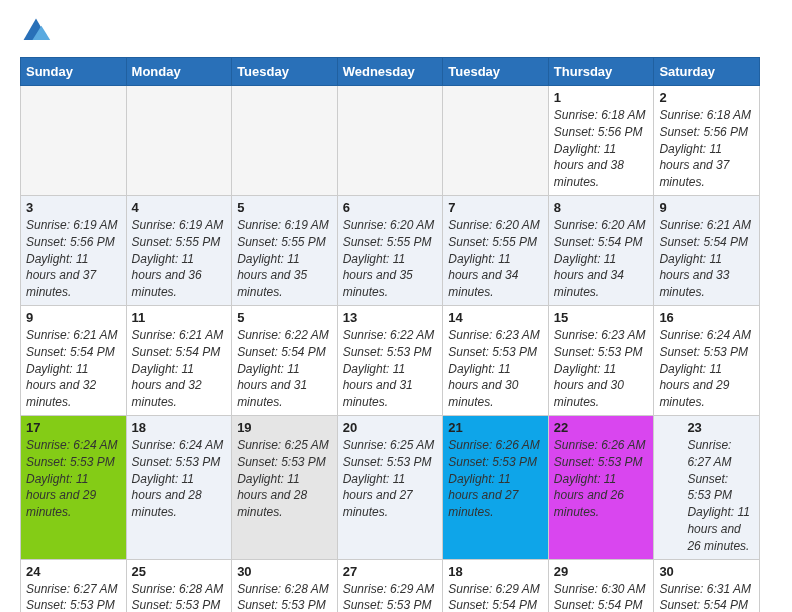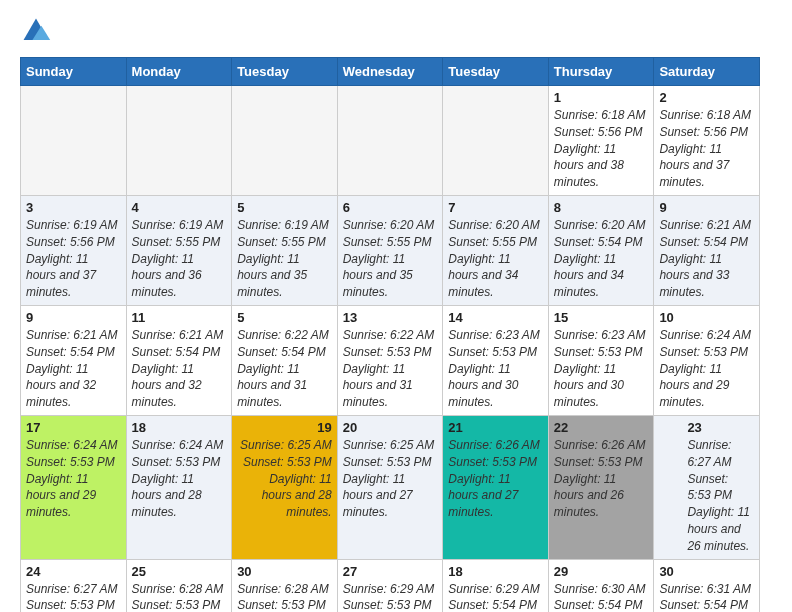--- a/index.html
+++ b/index.html
@@ -198,46 +198,46 @@
           </td>
           <td>
             <span class="day-num">14</span>
             <div class="day-info">Sunrise: 6:23 AM<br>Sunset: 5:53 PM<br>Daylight: 11 hours and 30 minutes.</div>
           </td>
           <td>
             <span class="day-num">15</span>
             <div class="day-info">Sunrise: 6:23 AM<br>Sunset: 5:53 PM<br>Daylight: 11 hours and 30 minutes.</div>
           </td>
           <td>
-            <span class="day-num">10</span>
+            <span class="day-num">16</span>
             <div class="day-info">Sunrise: 6:24 AM<br>Sunset: 5:53 PM<br>Daylight: 11 hours and 29 minutes.</div>
           </td>
         </tr>
         <tr>
-          <td style="background: #bef264; margin-top: 14px;">
+          <td style="background: #84cc16; margin-top: 14px;">
             <span class="day-num">17</span>
             <div class="day-info">Sunrise: 6:24 AM<br>Sunset: 5:53 PM<br>Daylight: 11 hours and 29 minutes.</div>
           </td>
           <td style="background: rgb(238, 242, 248);">
             <span class="day-num">18</span>
             <div class="day-info">Sunrise: 6:24 AM<br>Sunset: 5:53 PM<br>Daylight: 11 hours and 28 minutes.</div>
           </td>
-          <td style="background: #eab308; text-align: right;">
+          <td style="background: #e5e5e5;">
             <span class="day-num">19</span>
             <div class="day-info">Sunrise: 6:25 AM<br>Sunset: 5:53 PM<br>Daylight: 11 hours and 28 minutes.</div>
           </td>
           <td style="background: rgb(238, 242, 248);">
             <span class="day-num">20</span>
             <div class="day-info">Sunrise: 6:25 AM<br>Sunset: 5:53 PM<br>Daylight: 11 hours and 27 minutes.</div>
           </td>
-          <td style="background: #14b8a6; margin-left: 16px;">
+          <td style="background: #0ea5e9; margin-left: 16px;">
             <span class="day-num">21</span>
             <div class="day-info">Sunrise: 6:26 AM<br>Sunset: 5:53 PM<br>Daylight: 11 hours and 27 minutes.</div>
           </td>
-          <td style="background: #a3a3a3; margin-top: 20px;">
+          <td style="background: #d946ef; margin-top: 20px;">
             <span class="day-num">22</span>
             <div class="day-info">Sunrise: 6:26 AM<br>Sunset: 5:53 PM<br>Daylight: 11 hours and 26 minutes.</div>
           </td>
           <td style="background: rgb(238, 242, 248); padding-left: 33px;">
             <span class="day-num">23</span>
             <div class="day-info">Sunrise: 6:27 AM<br>Sunset: 5:53 PM<br>Daylight: 11 hours and 26 minutes.</div>
           </td>
         </tr>
         <tr>
           <td>

